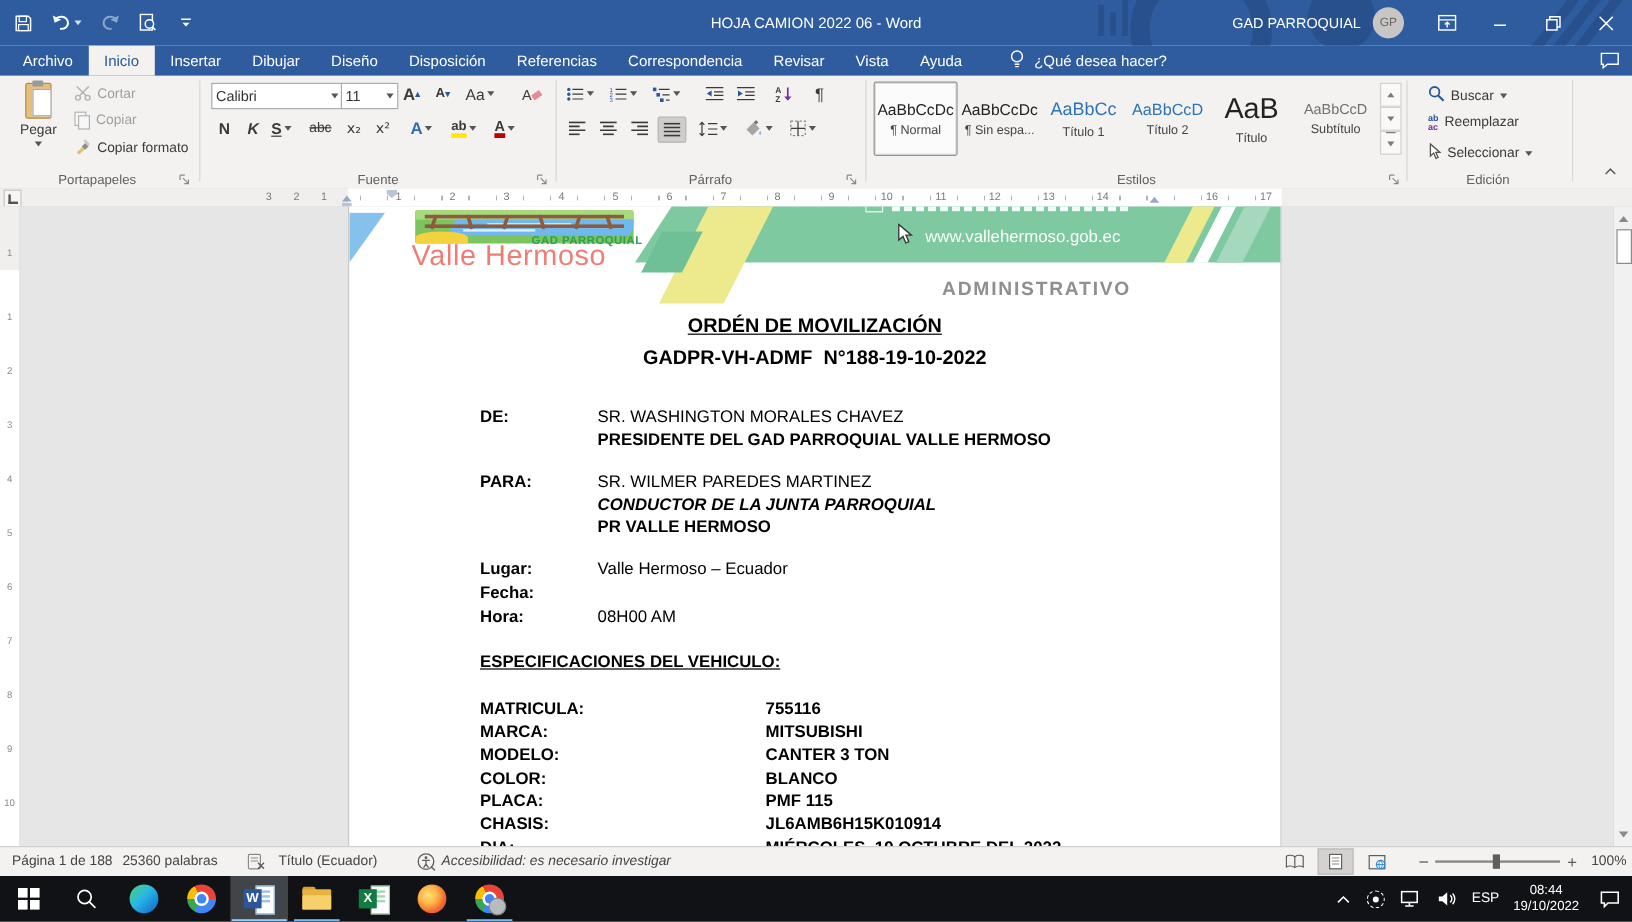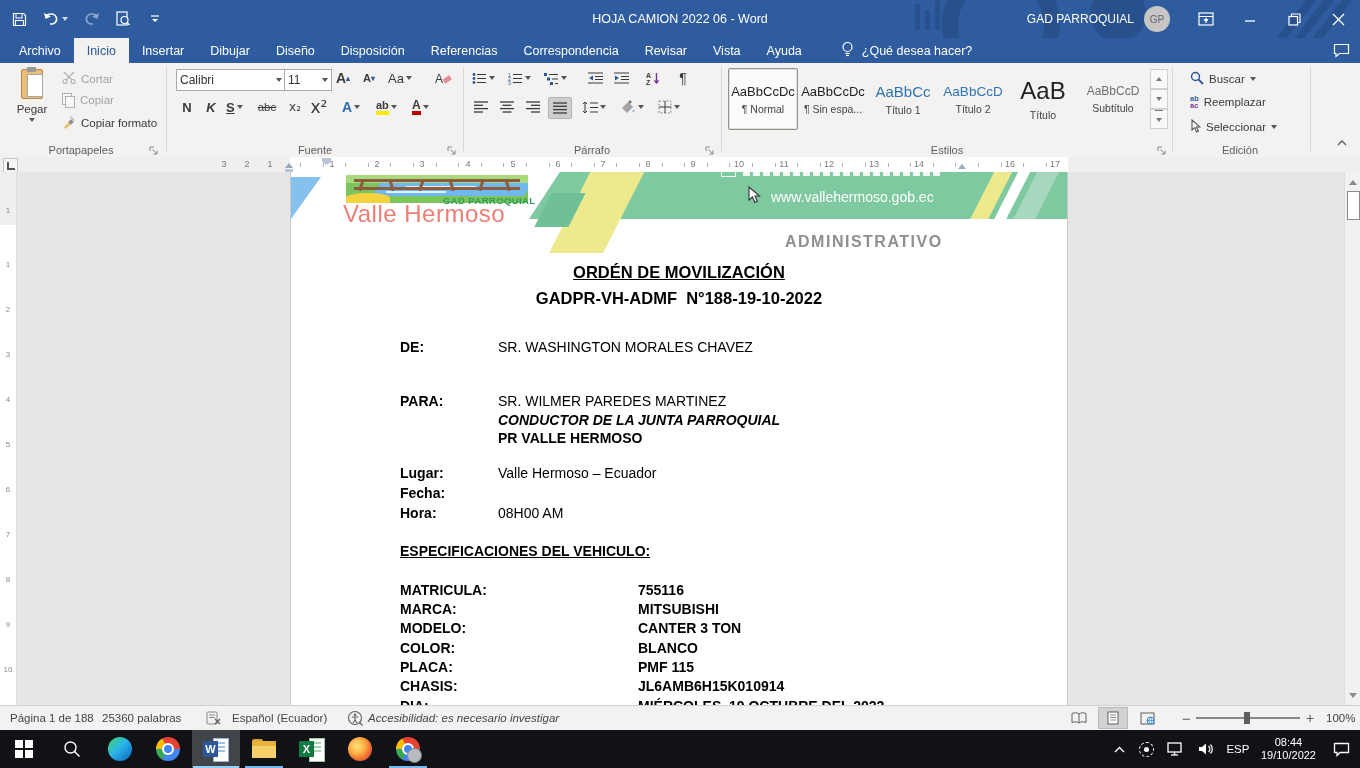--- a/index.html
+++ b/index.html
@@ -259,21 +259,21 @@
         </svg>
     </div>
     <div class="rbtn" style="left:176px;top:34px;font-weight:bold;font-size:13px;color:#3b3a39;">N</div>
     <div class="rbtn" style="left:200px;top:34px;font-style:italic;font-size:13px;font-weight:bold;color:#3b3a39;">K</div>
     <div class="rbtn wide" style="left:224px;top:34px;">
       <span style="text-decoration:underline;font-size:13px;font-weight:bold;color:#3b3a39;">S</span>
         <span class="ct"></span>
     </div>
     <div class="rbtn" style="left:256px;top:34px;text-decoration:line-through;font-size:11.5px;color:#3b3a39;">abc</div>
     <div class="rbtn" style="left:284px;top:34px;font-size:12px;color:#3b3a39;font-family:'DejaVu Sans',sans-serif;">x₂</div>
-    <div class="rbtn" style="left:308px;top:34px;font-size:17px;color:#3b3a39;font-family:'DejaVu Sans',sans-serif;text-align:right;">x²</div>
+    <div class="rbtn" style="left:308px;top:34px;font-size:12px;color:#3b3a39;font-family:'DejaVu Sans',sans-serif;text-align:right;">x²</div>
     <div class="rbtn wide" style="left:340px;top:34px;">
       <span style="font-size:14px;font-weight:bold;color:#2d6fb7;">A</span>
         <span class="ct"></span>
     </div>
     <div class="rbtn wide" style="left:374px;top:34px;">
       <span style="display:inline-block;font-size:11px;font-weight:bold;color:#3b3a39;border-bottom:4px solid #ffe900;line-height:11px;">ab</span>
         <span class="ct"></span>
     </div>
     <div class="rbtn wide" style="left:410px;top:34px;">
       <span style="display:inline-block;font-size:12px;font-weight:bold;color:#3b3a39;border-bottom:4px solid #c00000;line-height:12px;">A</span>
@@ -576,20 +576,21 @@
         <div class="abs" style="left:52px;top:47px;font-size:24px;color:#ee7d75;letter-spacing:.5px;">Valle Hermoso</div>
 
         <div class="abs" style="left:494px;top:80px;width:176px;font-size:16px;font-weight:800;color:#8f8f8f;letter-spacing:1.5px;">ADMINISTRATIVO</div>
       </div>
 
       <div class="dline b" style="left:0;top:110px;width:776px;text-align:center;font-size:16.5px;text-decoration:underline;">ORDÉN DE MOVILIZACIÓN</div>
       <div class="dline b" style="left:0;top:136px;width:776px;text-align:center;font-size:16.5px;">GADPR-VH-ADMF  N°188-19-10-2022</div>
 
       <div class="dline b" style="left:109px;top:186px;">DE:</div>
       <div class="dline" style="left:207px;top:186px;">SR. WASHINGTON MORALES CHAVEZ</div>
+      <div class="dline b" style="left:207px;top:205px;">PRESIDENTE DEL GAD PARROQUIAL VALLE HERMOSO</div>
 
       <div class="dline b" style="left:109px;top:240px;">PARA:</div>
       <div class="dline" style="left:207px;top:240px;">SR. WILMER PAREDES MARTINEZ</div>
       <div class="dline b" style="left:207px;top:259px;font-style:italic;">CONDUCTOR DE LA JUNTA PARROQUIAL</div>
       <div class="dline b" style="left:207px;top:277px;">PR VALLE HERMOSO</div>
 
       <div class="dline b" style="left:109px;top:312px;">Lugar:</div>
       <div class="dline" style="left:207px;top:312px;">Valle Hermoso – Ecuador</div>
       <div class="dline b" style="left:109px;top:332px;">Fecha:</div>
       <div class="dline b" style="left:109px;top:352px;">Hora:</div>
@@ -643,21 +644,21 @@
     <div class="sitem" style="left:10px;">Página 1 de 188</div>
     <div class="sitem" style="left:102px;">25360 palabras</div>
     <div class="sitem" style="left:206px;">
       <svg width="15" height="14" viewBox="0 0 15 14">
           <rect x="1" y="1" width="10" height="12" rx="1" fill="none" stroke="#8a8886"></rect>
           <line x1="3" y1="4" x2="9" y2="4" stroke="#8a8886"></line>
           <line x1="3" y1="6.5" x2="9" y2="6.5" stroke="#8a8886"></line>
           <path d="M9 8 L14 13 M14 8 L9 13" stroke="#605e5c" stroke-width="1.2"></path>
         </svg>
     </div>
-    <div class="sitem" style="left:232px;">Español (Ecuador)</div>
+    <div class="sitem" style="left:232px;">Título (Ecuador)</div>
     <div class="sitem" style="left:347px;">
       <svg width="16" height="16" viewBox="0 0 16 16">
           <circle cx="8" cy="8" r="6.5" fill="none" stroke="#605e5c" stroke-width="1.1"></circle>
           <circle cx="8" cy="4.8" r="1.2" fill="#605e5c"></circle>
           <path d="M4.8 7 L11.2 7 M8 7 L8 10 M8 10 L6 13 M8 10 L10 13" stroke="#605e5c" fill="none" stroke-width="1.1"></path>
           <line x1="12" y1="12" x2="15.5" y2="15.5" stroke="#605e5c" stroke-width="1.2"></line>
         </svg>
     </div>
     <div class="sitem" style="left:368px;font-style:italic;">Accesibilidad: es necesario investigar</div>
 

